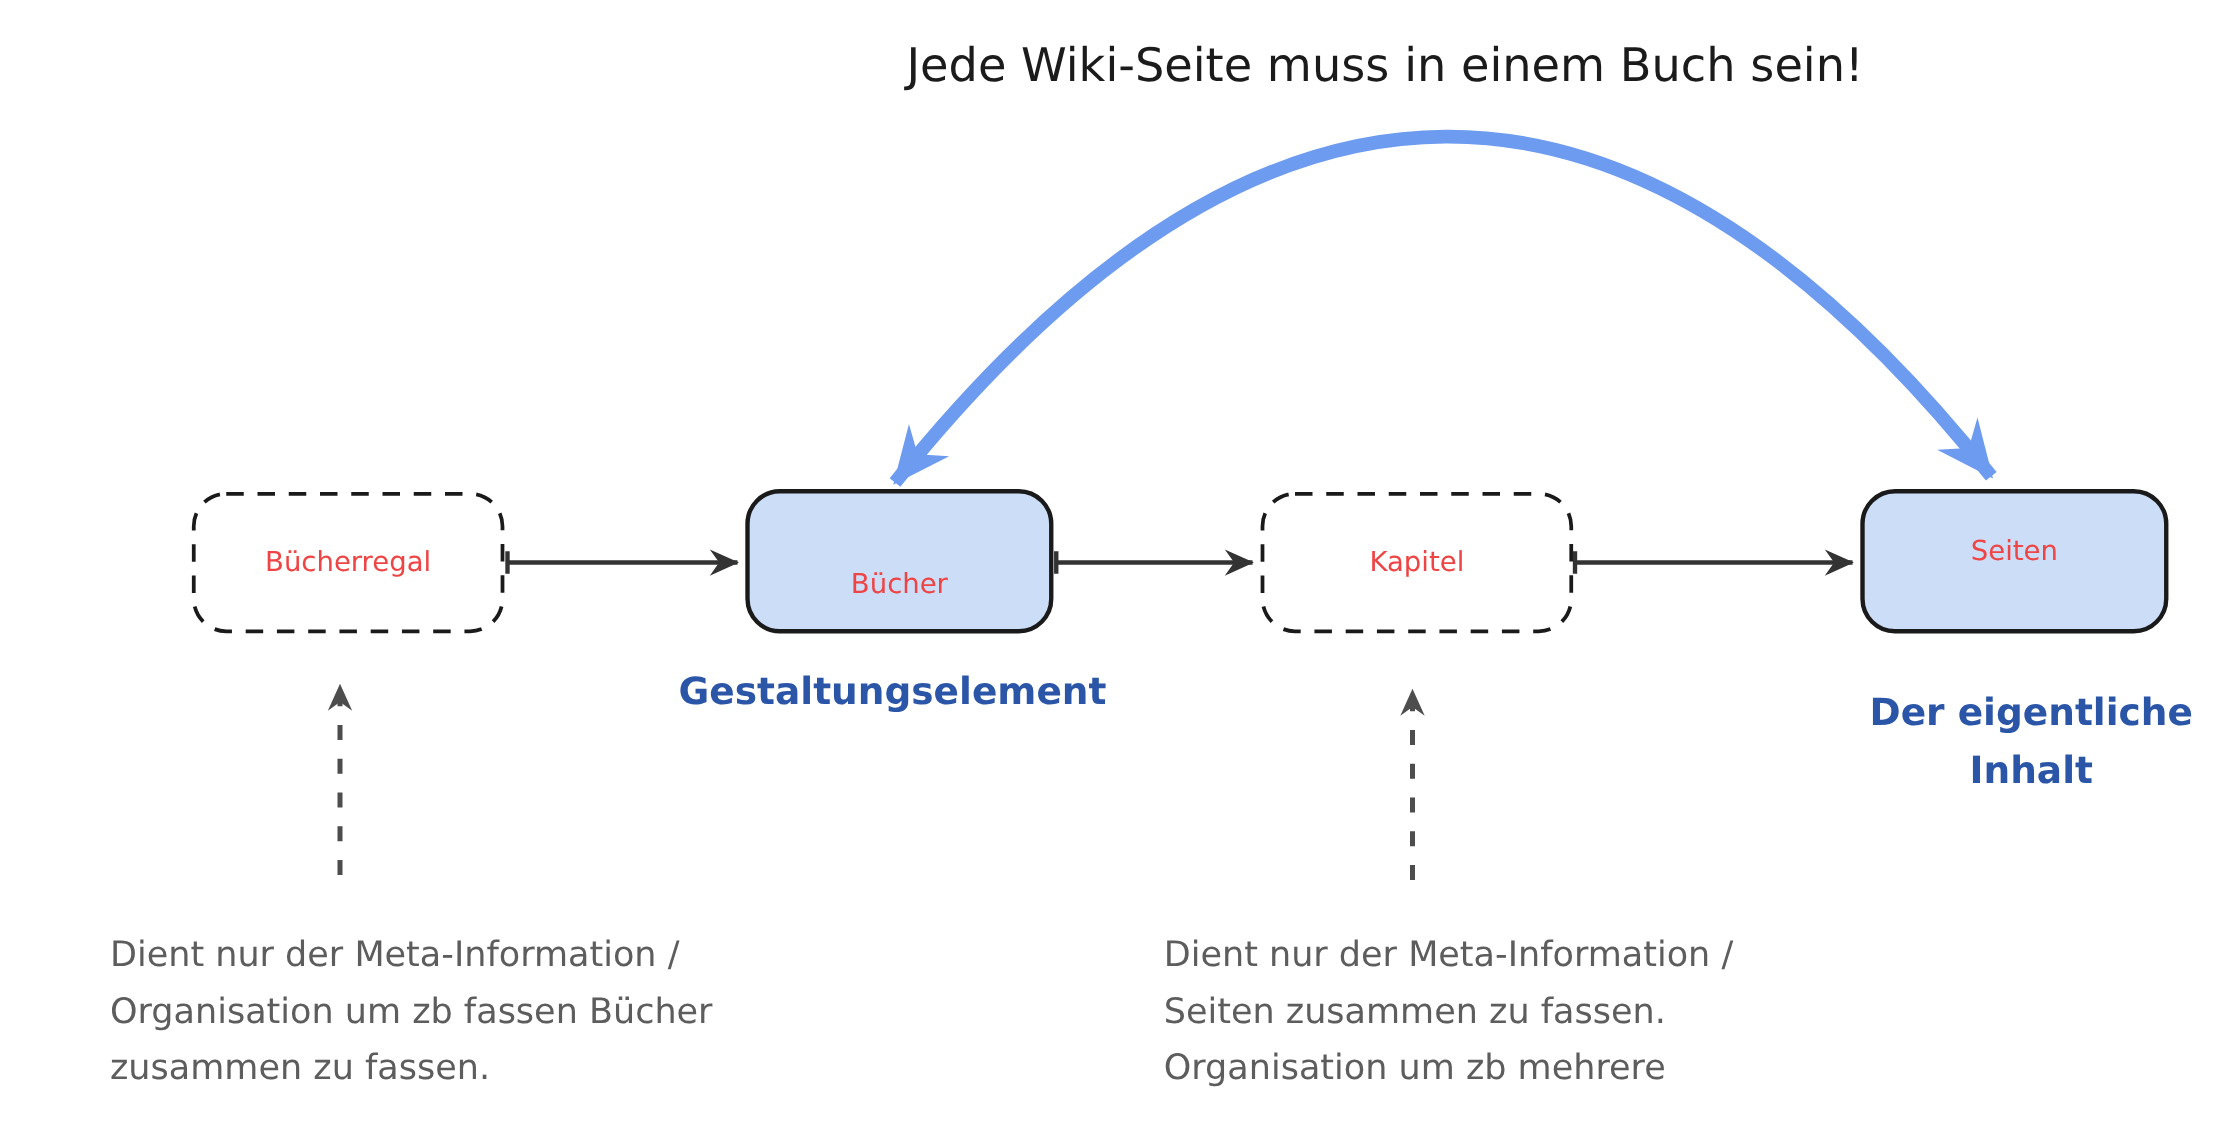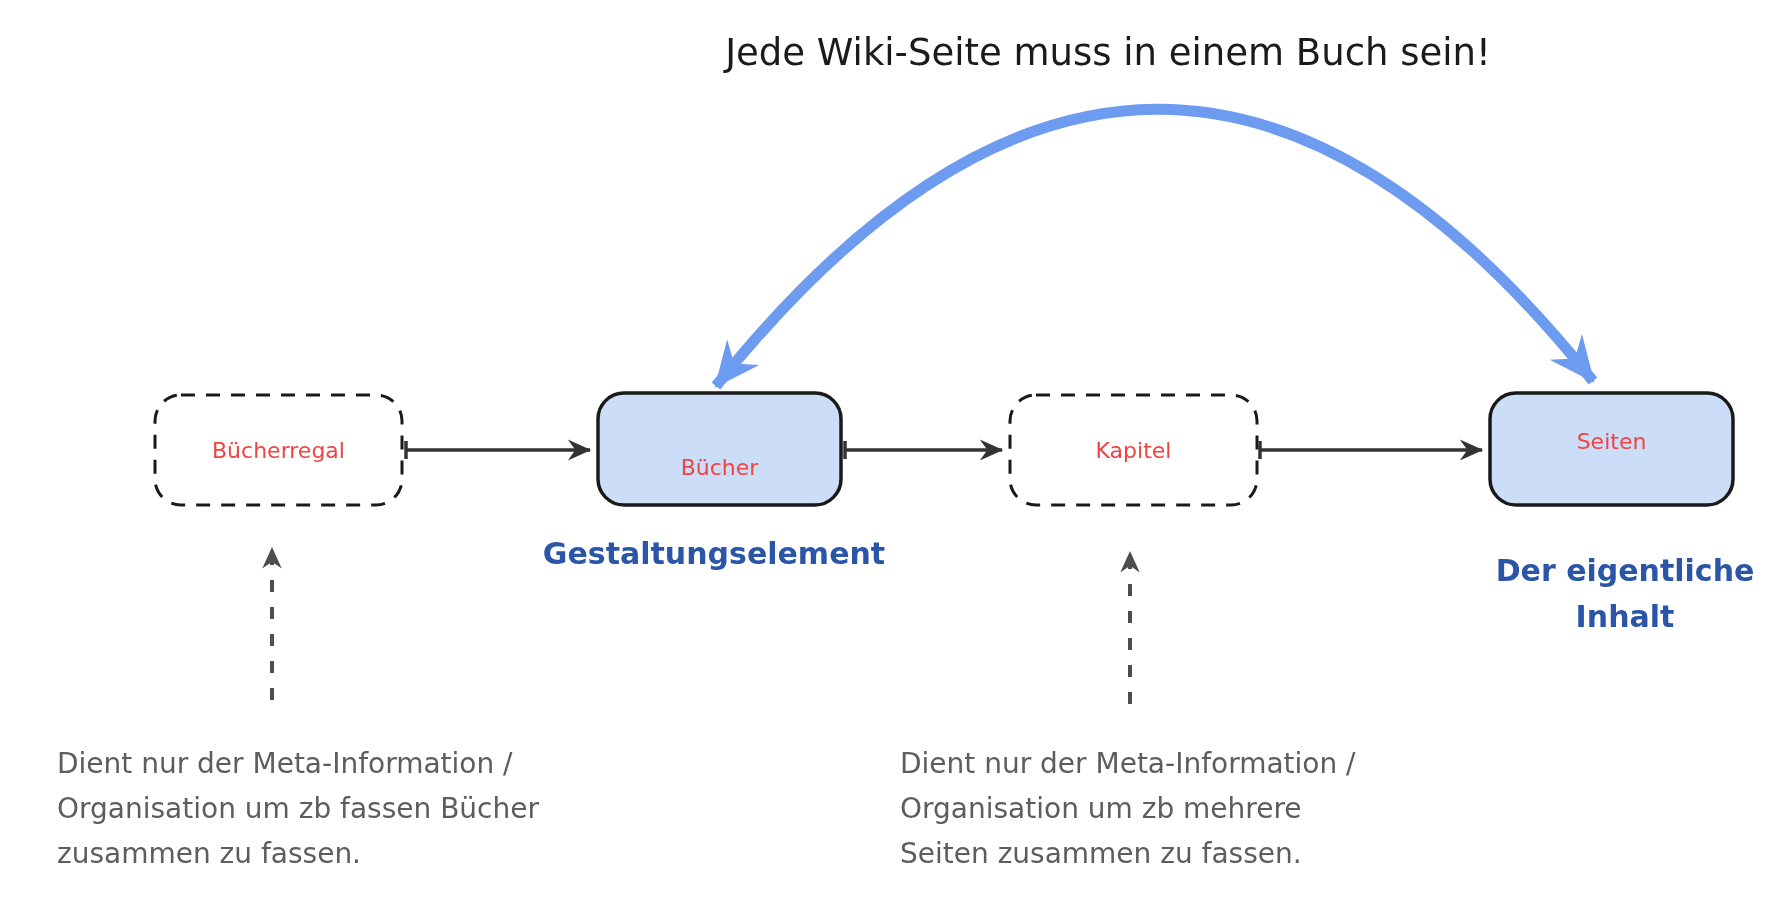--- a/index.html
+++ b/index.html
@@ -42,21 +42,21 @@
   .caption{
     position:absolute;transform:translateX(-50%);
     font-size:30px;font-weight:700;color:var(--caption-blue);
     text-align:center;line-height:46px;white-space:nowrap;
   }
   .caption .line{display:block;}
   .note{
     position:absolute;font-size:28px;color:var(--note-gray);line-height:45px;
     white-space:nowrap;
   }
-  .note .line{display:block;}
+  .note .line{display:block;margin-left:31px;}
 </style>
 </head>
 <body>
 
 <div class="canvas">
 
   <svg class="layer" width="1779" height="905" viewBox="0 0 1779 905">
     <defs>
       <marker id="m-blue" viewBox="0 0 12 12" refX="10.5" refY="6" markerWidth="5" markerHeight="5" orient="auto-start-reverse">
         <path d="M1,1.5 L11,6 L1,10.5 L4.2,6 Z"></path>
@@ -104,17 +104,17 @@
     <span class="line">Inhalt</span>
   </div>
 
   <div class="note" style="left:57px;top:741px;">
     <span class="line">Dient nur der Meta-Information /</span>
     <span class="line">Organisation um zb fassen Bücher</span>
     <span class="line">zusammen zu fassen.</span>
   </div>
   <div class="note" style="left:900px;top:741px;">
     <span class="line">Dient nur der Meta-Information /</span>
+    <span class="line">Seiten zusammen zu fassen.</span>
     <span class="line">Organisation um zb mehrere</span>
-    <span class="line">Seiten zusammen zu fassen.</span>
   </div>
 
 </div>
 
 </body></html>

